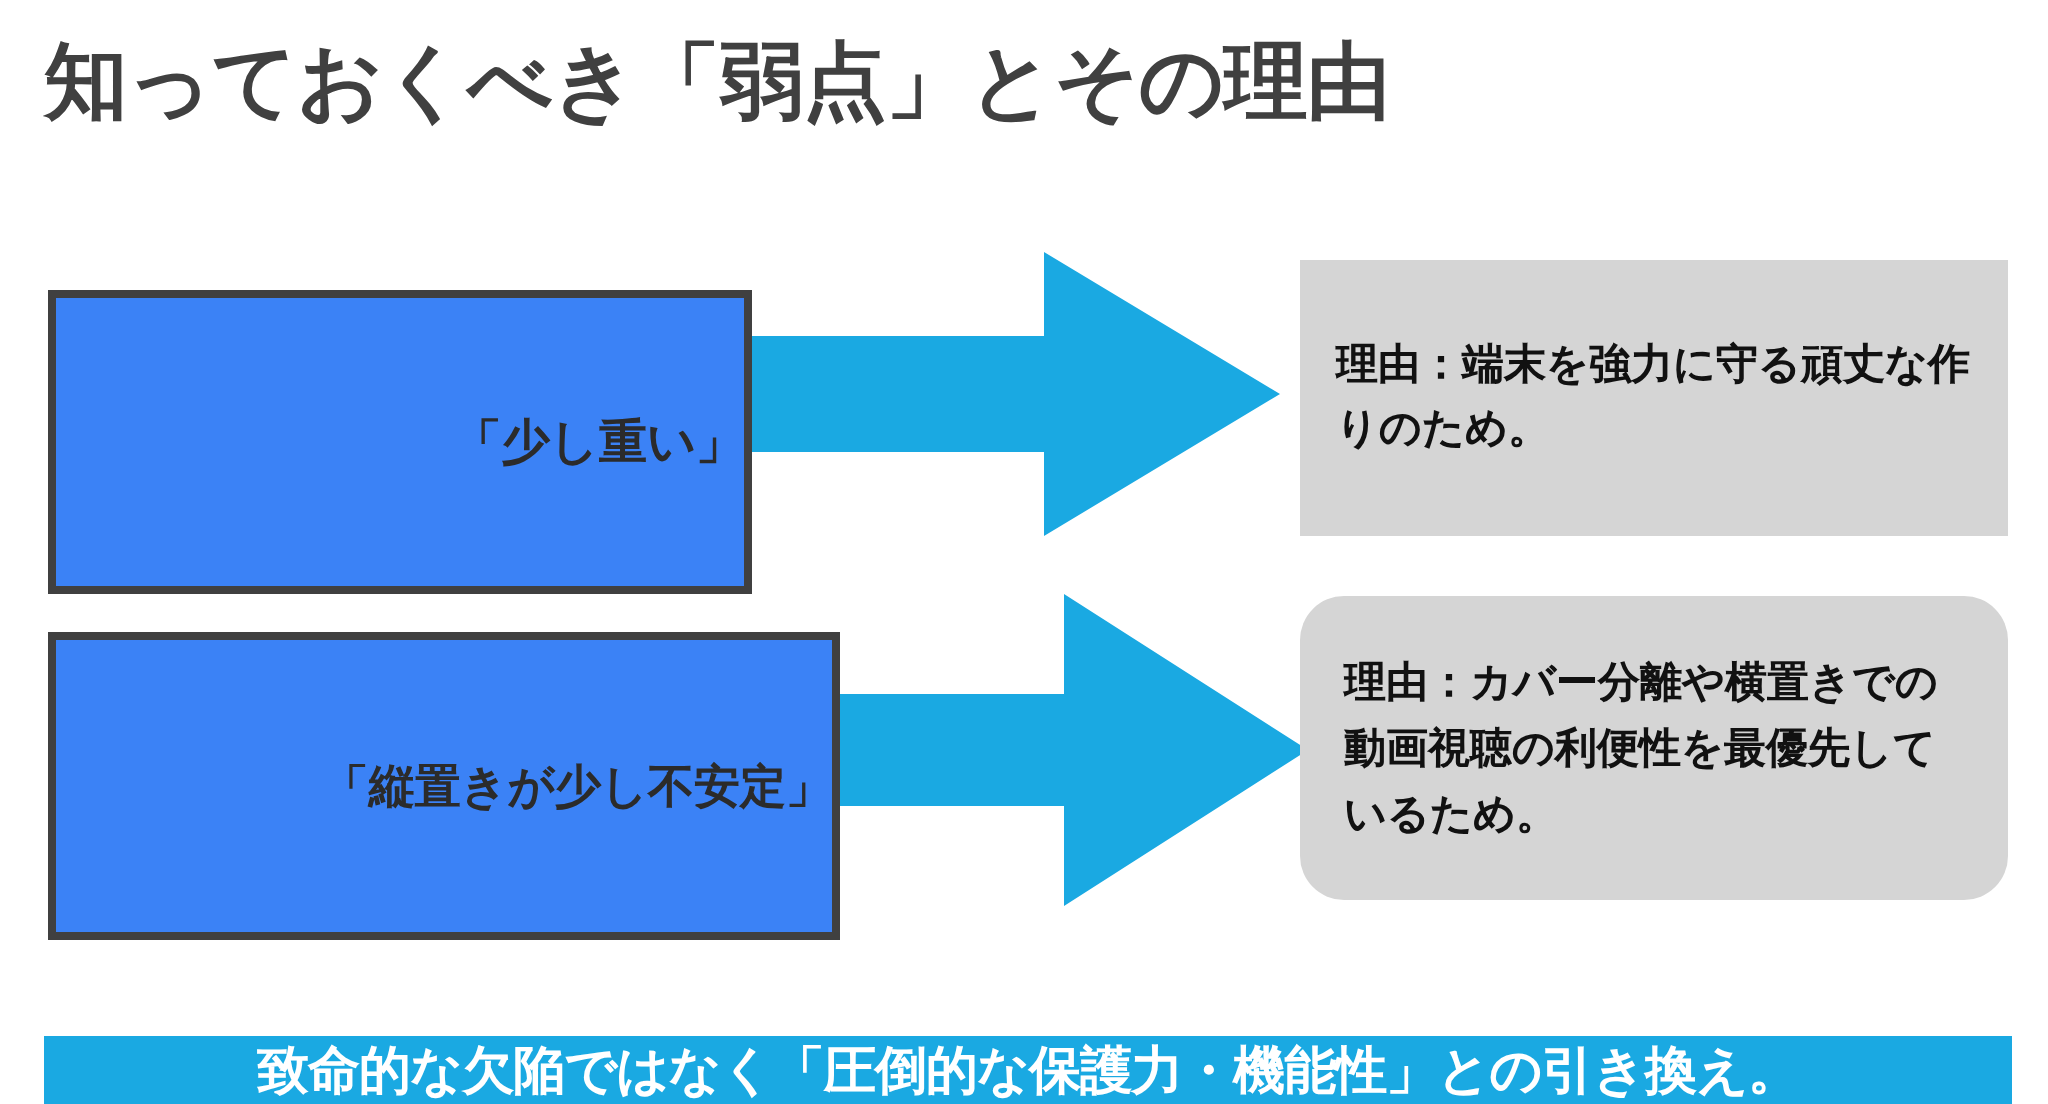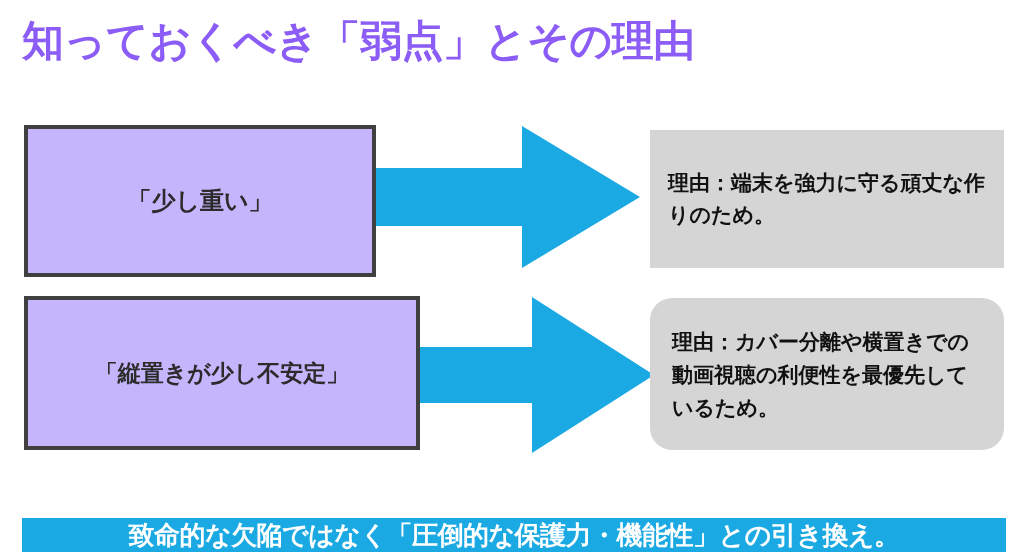--- a/index.html
+++ b/index.html
@@ -23,34 +23,35 @@
   #slide-title {
     position: absolute;
     left: 22px;
     top: 12px;
     width: 960px;
     height: 62px;
     font-size: 42px;
     line-height: 58px;
     font-weight: 700;
     letter-spacing: -0.5px;
-    color: #8b5cf6;
+    color: #404040;
     white-space: nowrap;
   }
 
   
   .weak-box {
     position: absolute;
     box-sizing: border-box;
-    background: #c4b5fd;
+    background: #3b82f6;
     border: 4px solid #404040;
     display: flex;
     align-items: center;
-    justify-content: center;
+    justify-content: flex-end;
     z-index: 3;
+    margin-top: 20px;
   }
   .weak-box .weak-label {
     font-size: 24px;
     font-weight: 700;
     color: #2b2b2b;
     letter-spacing: 0px;
     white-space: nowrap;
   }
   #weak-box-1 {
     left: 24px;

